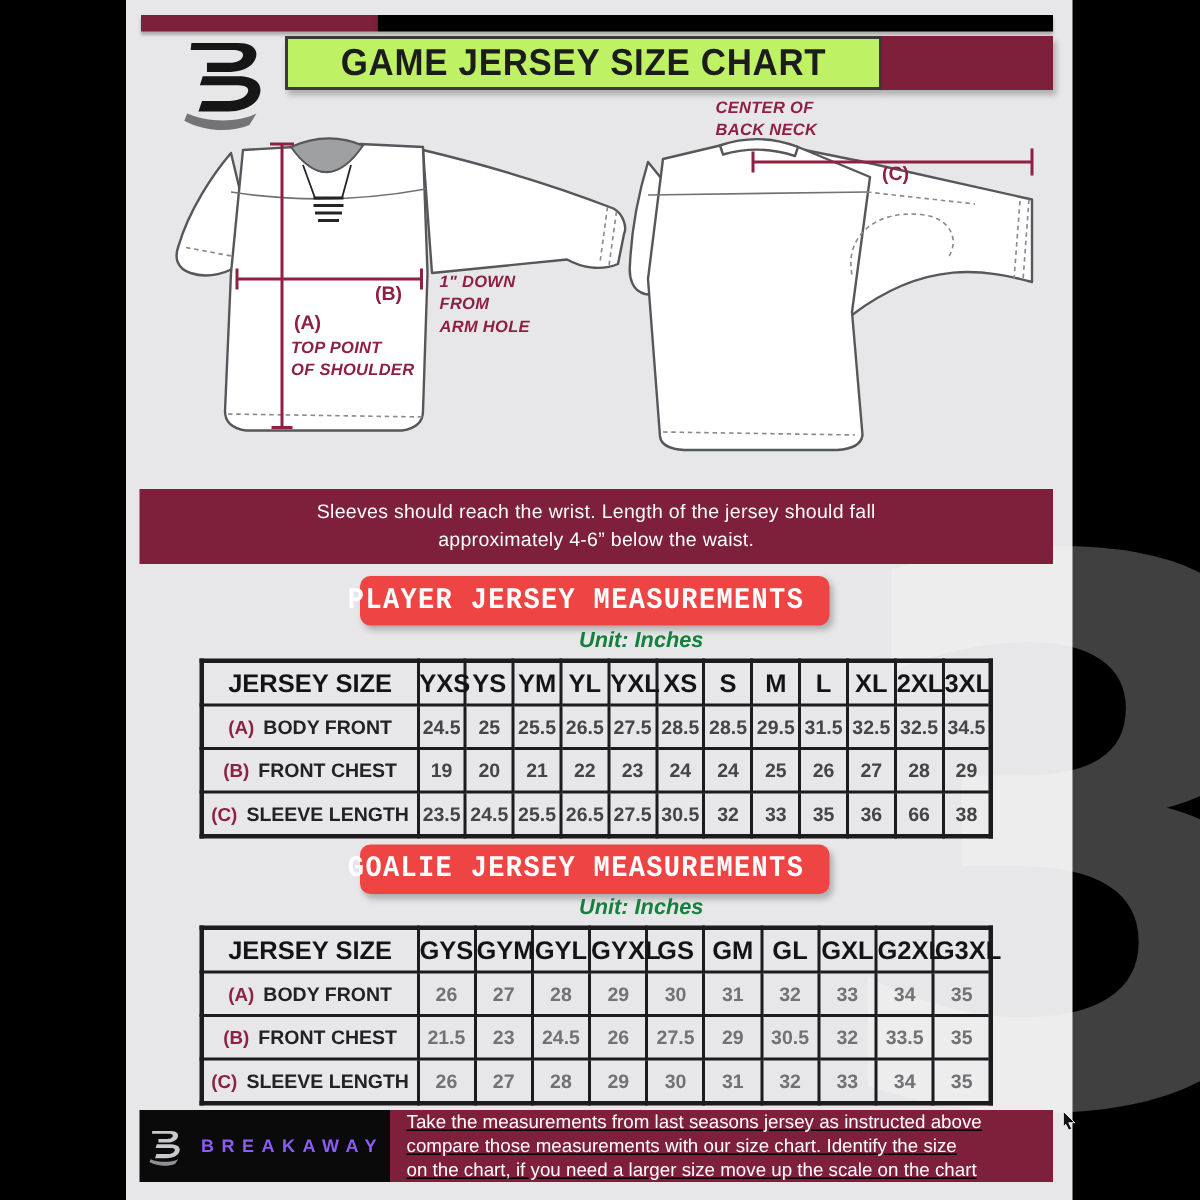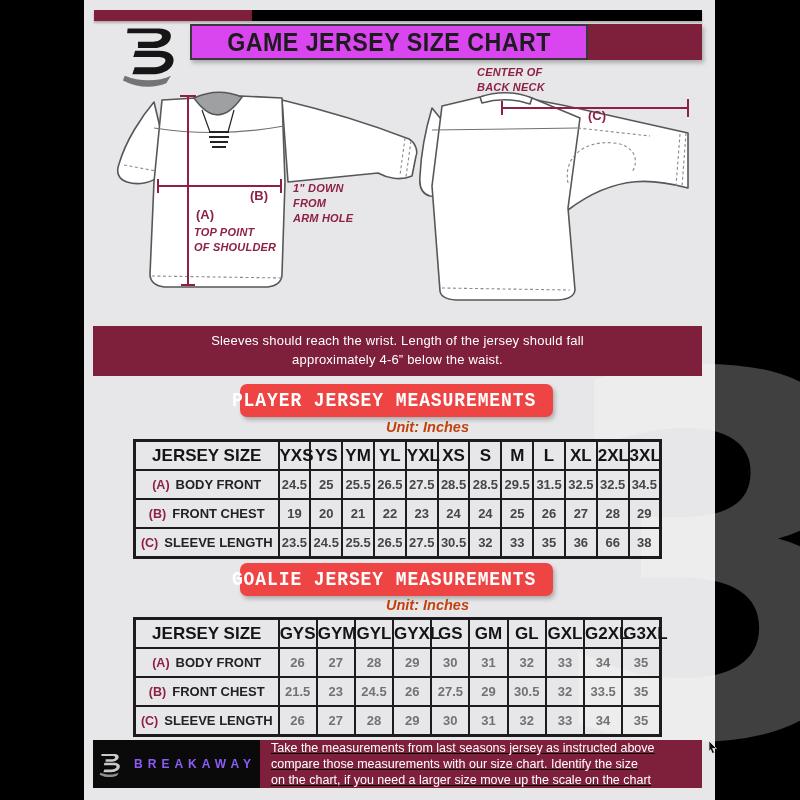--- a/index.html
+++ b/index.html
@@ -7,21 +7,21 @@
         font-family:"Liberation Sans", sans-serif;}
   .panel{position:absolute;left:84px;top:0;width:631px;height:800px;background:#e7e7e9;}
   .panel > *{position:absolute;z-index:2;}
   .watermark{position:absolute;z-index:1;left:545px;top:330px;font-size:500px;line-height:0.93;
              font-weight:bold;font-family:"DejaVu Sans", sans-serif;color:rgba(255,255,255,0.25);}
 
   
   .strip-maroon{left:10px;top:10px;width:158px;height:11px;background:#7E1F3C;box-shadow:0 2px 2px rgba(0,0,0,.25);}
   .strip-black{left:168px;top:10px;width:450px;height:11px;background:#000;box-shadow:0 2px 2px rgba(0,0,0,.25);}
   .logo{left:30px;top:22px;width:80px;height:66px;}
-  .titlebar{left:106px;top:24px;width:398px;height:36px;background:#d946ef;border:2px solid #3a3a3c;
+  .titlebar{left:106px;top:24px;width:398px;height:36px;background:#bef264;border:2px solid #3a3a3c;
             box-sizing:border-box;display:flex;align-items:center;justify-content:center;
             box-shadow:2px 3px 4px rgba(0,0,0,.25);}
   .titlebar span{font-size:25px;font-weight:bold;color:#1c1c1e;letter-spacing:.5px;
                  transform:scaleX(.93);white-space:nowrap;}
   .maroon-block{left:504px;top:24px;width:114px;height:36px;background:#7E1F3C;box-shadow:2px 3px 4px rgba(0,0,0,.25);}
 
   
   .ann{color:#8E2043;font-weight:bold;}
   .ann-key{font-size:13px;}
   .ann-desc{font-style:italic;font-size:11px;line-height:1.35;white-space:pre-line;letter-spacing:.2px;}
@@ -34,21 +34,21 @@
   
   .banner{left:9px;top:326px;width:609px;height:50px;background:#7E1F3C;display:flex;
           align-items:center;justify-content:center;}
   .banner span{color:#fff;font-size:13px;line-height:1.45;text-align:center;white-space:pre-line;letter-spacing:.2px;}
 
   
   .sec-title{left:156px;width:313px;height:33px;background:#ef4444;border-radius:7px;
              display:flex;align-items:center;justify-content:flex-end;box-shadow:2px 3px 4px rgba(0,0,0,.25);font-family:Liberation Mono, monospace;}
   .sec-title span{color:#fff;font-size:20px;font-weight:bold;letter-spacing:1px;transform:scaleX(.9);white-space:nowrap;}
   .sec-player{top:384px;} .sec-goalie{top:563px;}
-  .unit{width:687px;left:0;text-align:center;font-style:italic;font-weight:bold;font-size:14.5px;color:#c2410c;}
+  .unit{width:687px;left:0;text-align:center;font-style:italic;font-weight:bold;font-size:14.5px;color:#15803d;}
   .unit-player{top:419px;} .unit-goalie{top:597px;}
 
   
   .tbl{left:49px;width:529px;}
   .tbl-player{top:439px;} .tbl-goalie{top:617px;}
   .tbl table{border-collapse:collapse;table-layout:fixed;width:529px;border:3px solid #1c1c1e;}
   .tbl td,.tbl th{border:2px solid #1c1c1e;height:27px;padding:0;text-align:center;
                   font-weight:bold;font-size:13px;}
   .tbl th{color:#141416;font-size:17px;}
   .size-head{font-size:12px;color:#1c1c1e;}

